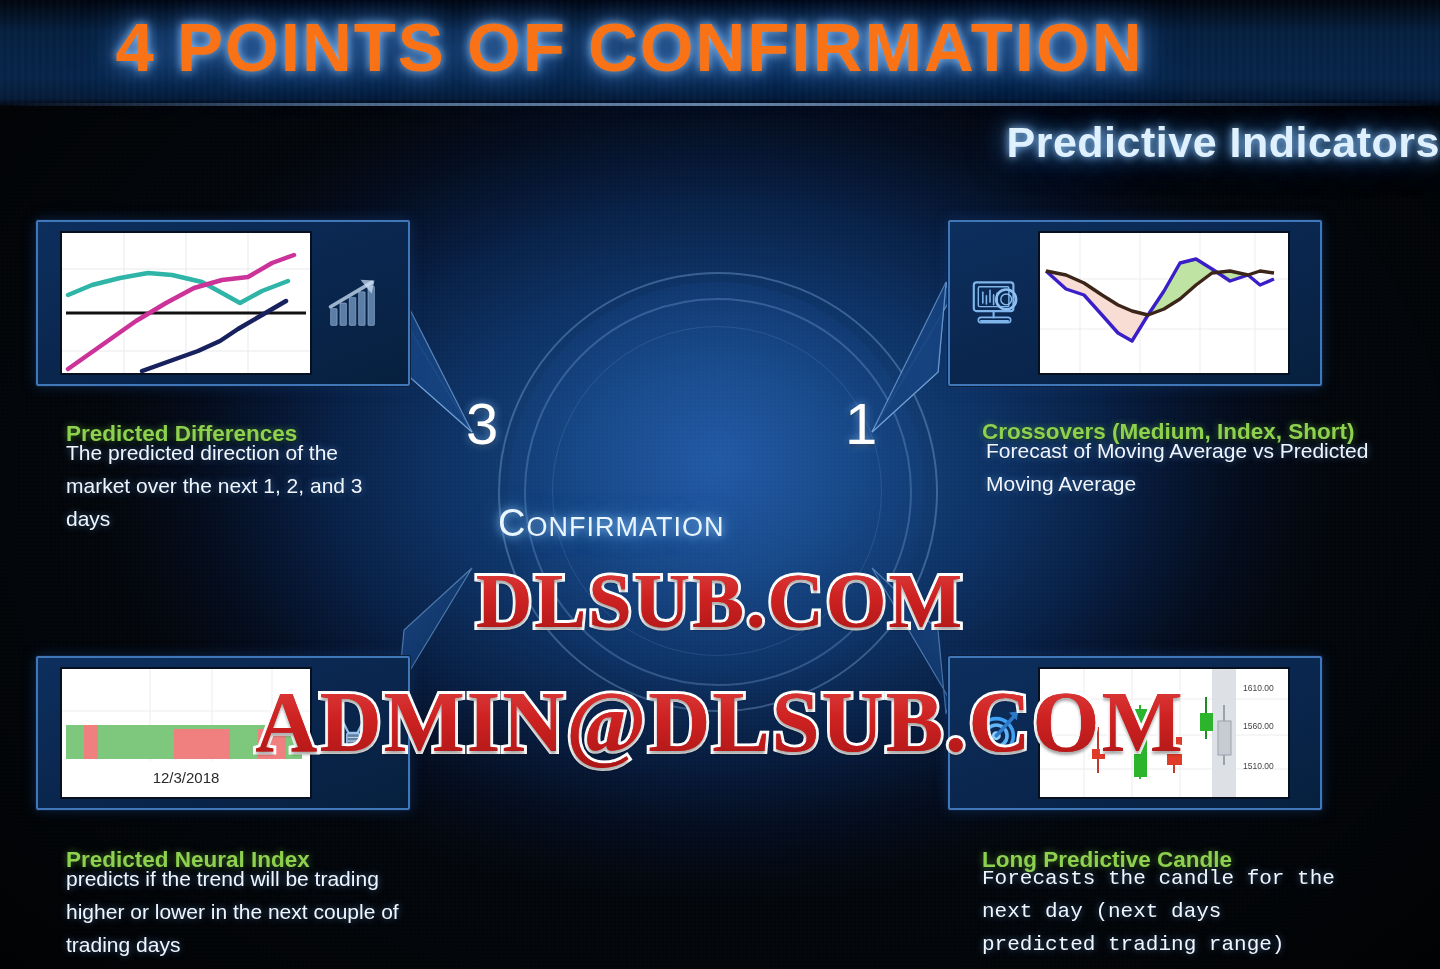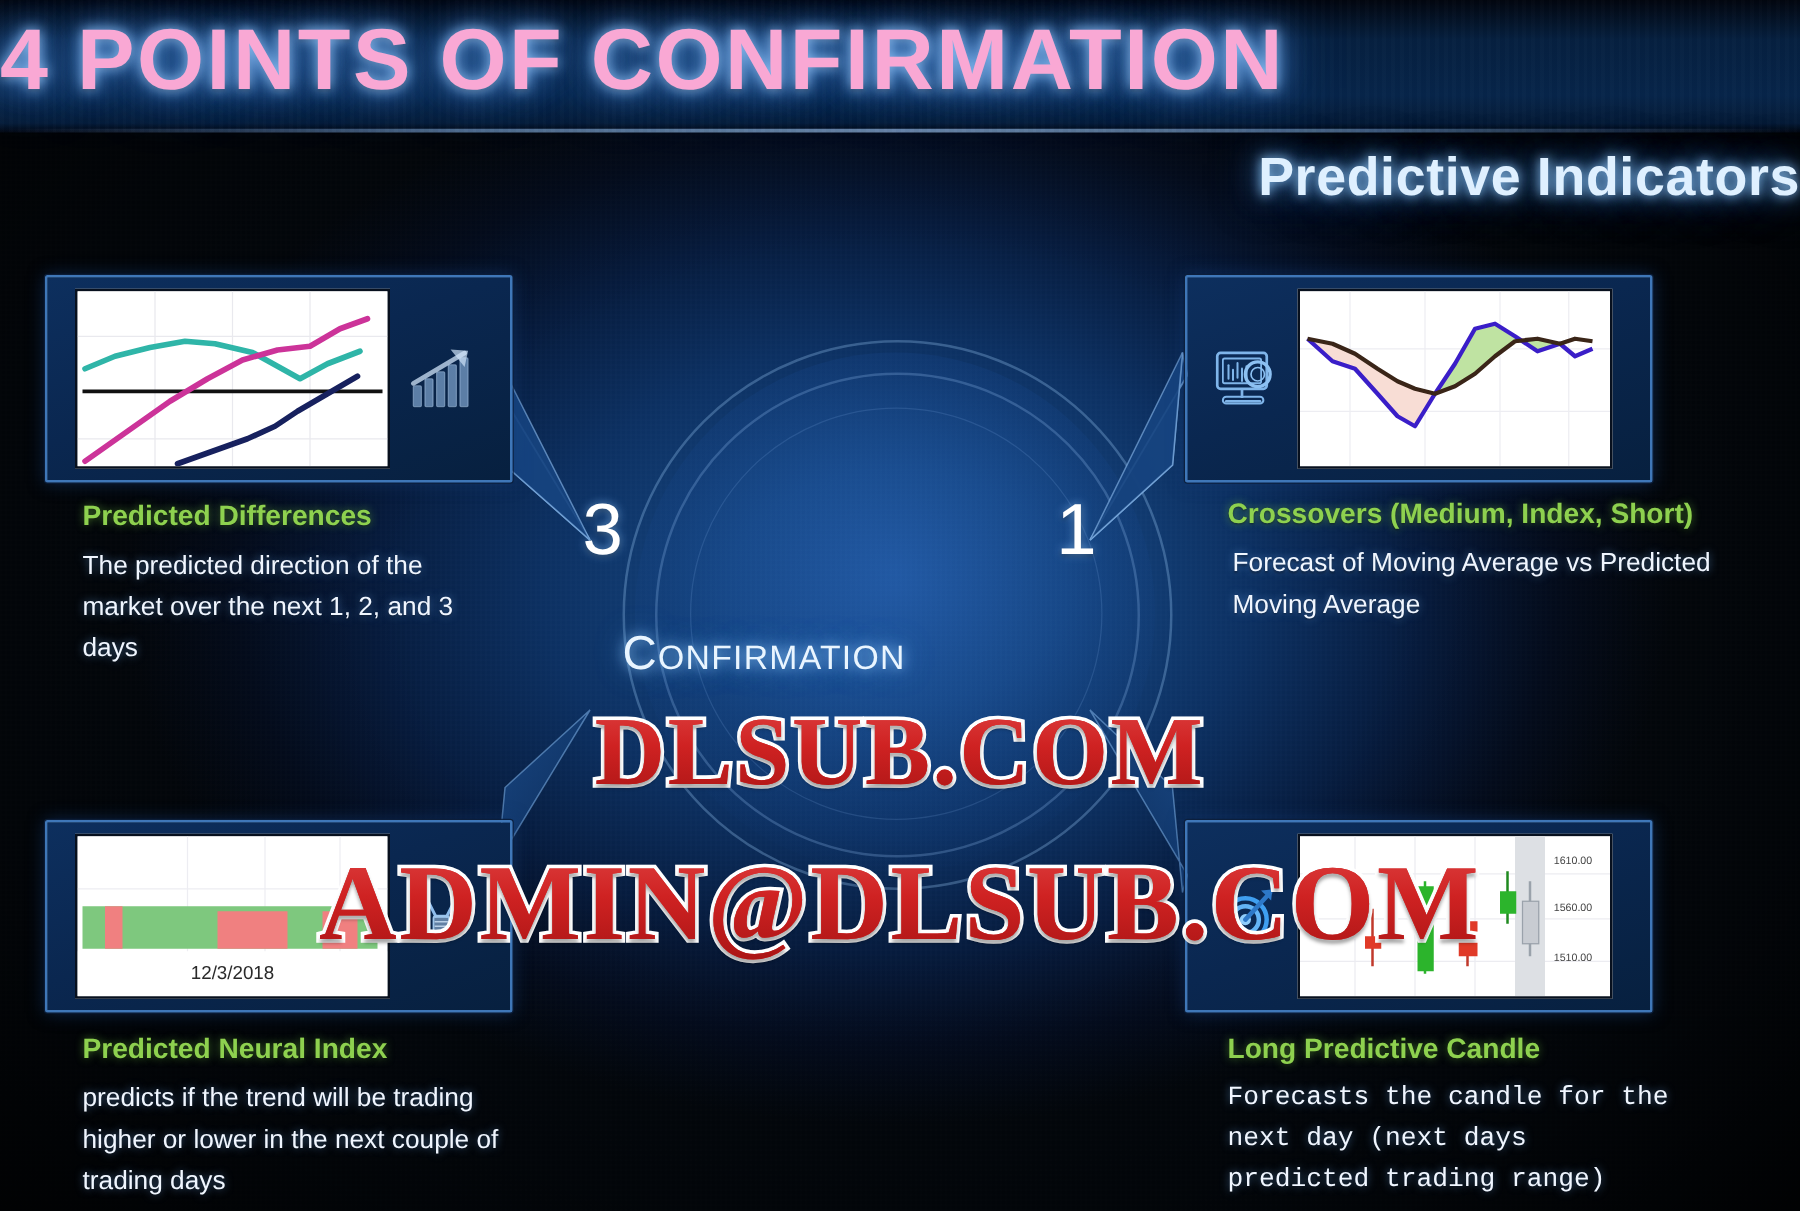--- a/index.html
+++ b/index.html
@@ -38,23 +38,23 @@
     content:"";position:absolute;left:0;right:0;bottom:0;height:3px;
     background:linear-gradient(90deg,rgba(120,170,220,0) 0%,rgba(140,185,235,.55) 25%,rgba(160,200,245,.65) 50%,rgba(140,185,235,.5) 75%,rgba(120,170,220,0) 100%);
   }
   .header-sheen{
     position:absolute;left:0;top:0;width:1440px;height:106px;
     background:
       repeating-linear-gradient(90deg, rgba(255,255,255,.018) 0 3px, rgba(0,0,0,.03) 3px 7px);
     opacity:.6;
   }
   .main-title{
-    position:absolute;left:0;top:8px;width:1259px;text-align:left;
+    position:absolute;left:0;top:8px;width:1259px;text-align:center;
     font-size:69px;font-weight:700;letter-spacing:2px;
-    color:#f9a8d4;
+    color:#f97316;
     text-shadow:0 0 10px rgba(150,200,255,.95),0 0 24px rgba(90,160,240,.85),0 0 46px rgba(50,120,220,.7),0 2px 3px rgba(0,0,0,.7);
     font-family:"Liberation Sans", sans-serif;
   }
   .sub-title{
     position:absolute;left:0;top:118px;width:1440px;text-align:right;
     font-size:43px;font-weight:700;color:#dff0ff;letter-spacing:.5px;
     text-shadow:0 0 9px rgba(150,205,255,.95),0 0 22px rgba(80,155,235,.8),0 0 40px rgba(40,110,210,.6);
   }
 
   
@@ -101,20 +101,21 @@
   .thumb{
     background:#ffffff;border:2px solid #07101e;
     position:relative;overflow:hidden;flex:0 0 auto;
   }
   .p-icon{flex:0 0 auto;display:flex;align-items:center;justify-content:center;}
 
   .ptitle{
     position:absolute;font-size:22.5px;font-weight:700;color:#8ed14f;
     text-shadow:0 0 7px rgba(120,200,70,.55),0 1px 2px rgba(0,0,0,.6);
     white-space:nowrap;
+    margin-top:21px;
   }
   .pdesc{
     position:absolute;font-size:21px;line-height:33px;color:#f0f6ff;font-weight:400;
     text-shadow:0 0 7px rgba(120,180,250,.55),0 1px 2px rgba(0,0,0,.55);
   }
 
   
   .tl .pbox{left:36px;top:220px;width:358px;height:162px;padding:0 6px;}
   .tl .ptitle{left:66px;top:400px;}
   .tl .pdesc{left:66px;top:436px;width:330px;}

